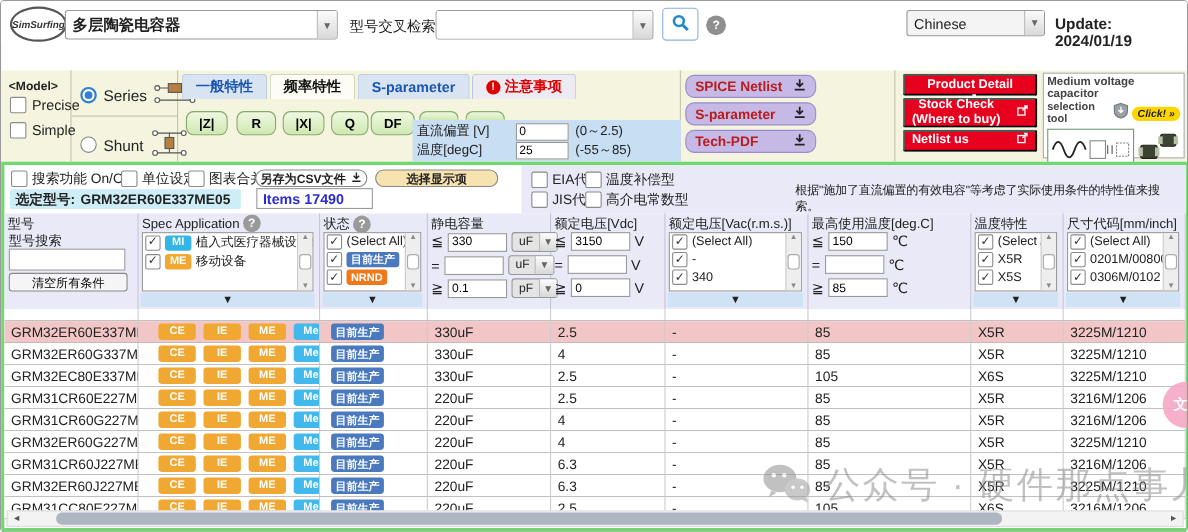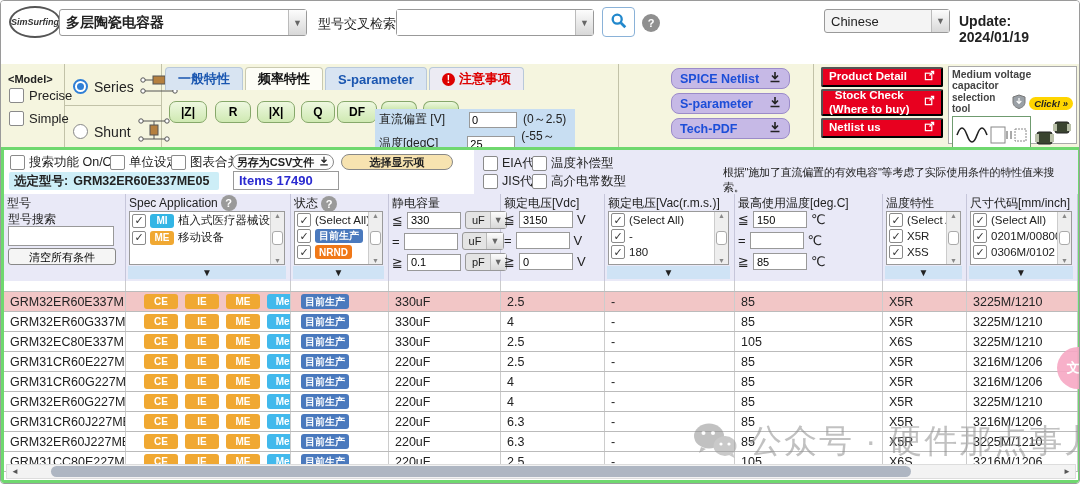--- a/index.html
+++ b/index.html
@@ -47,29 +47,29 @@
     color:#1a56b0;background:#d8e4f2;border:1px solid #b8c8da;border-bottom:none;border-radius:4px 4px 0 0;cursor:pointer;}
   .tab.active{background:#fdfdf6;color:#111;border-color:#c9c9b0;}
   .tab.alert{color:#dd0000;background:#ecebf3;}
   .alert-ico{display:inline-flex;align-items:center;justify-content:center;width:13px;height:13px;border-radius:50%;
     background:#dd0000;color:#fff;font-size:10px;font-weight:bold;}
   
   .pbtn{position:absolute;top:37px;height:22px;background:linear-gradient(#eef8e0,#cfe9b2);border:1px solid #86a86a;
     border-radius:7px;font-size:12px;font-weight:bold;display:flex;align-items:center;justify-content:center;cursor:pointer;}
   .pbtn.partial{top:37px;height:8px;border-radius:7px 7px 0 0;border-bottom:none;}
   
-  #overlay{position:absolute;left:374px;top:45px;width:200px;height:38px;background:#c8def2;padding:2px 4px;box-sizing:border-box;
+  #overlay{position:absolute;left:374px;top:45px;width:244px;height:38px;background:#c8def2;padding:2px 4px;box-sizing:border-box;
     display:flex;flex-direction:column;justify-content:space-around;}
   .ovl-row{display:flex;align-items:center;gap:6px;font-size:12px;}
   .ovl-row .lbl{width:84px;}
   .ovl-row input{width:42px;height:14px;border:1px solid #999;font-size:11px;padding:0 2px;}
   
   .dlbtn{position:absolute;left:622px;width:119px;height:21px;background:#c6b9e6;border:1px solid #9b8bc9;border-radius:8px;
     display:flex;align-items:center;justify-content:space-between;padding:0 8px;box-sizing:border-box;
-    font-size:12.5px;font-weight:bold;color:#1d4ed8;cursor:pointer;margin-left:48px;}
+    font-size:12.5px;font-weight:bold;color:#b91c1c;cursor:pointer;}
   
   .redbtn{position:absolute;left:820px;width:122px;background:#e8001f;border-radius:2px;color:#fff;font-weight:bold;font-size:11.5px;
     display:flex;align-items:center;justify-content:space-between;padding:2px 6px;box-sizing:border-box;cursor:pointer;white-space:pre-line;line-height:1.2;}
   
   #promo{position:absolute;left:947px;top:2px;width:129px;height:78px;background:#fff;border:1px solid #aaa;padding:2px 3px;box-sizing:border-box;}
   #promo .t1{font-size:10.5px;font-weight:bold;color:#444;line-height:1.05;}
   #promo .row2{display:flex;align-items:center;gap:3px;margin-top:1px;}
   #promo .t2{font-size:10px;font-weight:bold;color:#444;}
   #click-pill{background:#ffd500;border-radius:8px;padding:1px 5px;font-size:9.5px;font-weight:bold;font-style:italic;color:#222;cursor:pointer;white-space:nowrap;}
   #promo .row3{display:flex;gap:2px;margin-top:2px;align-items:center;}
@@ -265,21 +265,21 @@
         </button>
         <button class="dlbtn" style="top: 54px;">
           <span>Tech-PDF</span>
           <span><svg width="12" height="12" viewBox="0 0 12 12">
               <path d="M6 1v6M3 4.5L6 7.5 9 4.5" stroke="#222" stroke-width="1.6" fill="none"></path>
               <path d="M1.5 10.5h9" stroke="#222" stroke-width="1.6"></path>
             </svg></span>
         </button>
       </div>
     <div id="red-buttons">
-        <button class="redbtn" style="top: 3px; height: 20px;"><span>Product Detail</span><span><svg width="11" height="11" viewBox="0 0 12 12">
+        <button class="redbtn" style="top: 3px; height: 20px; flex-direction: column;"><span>Product Detail</span><span><svg width="11" height="11" viewBox="0 0 12 12">
               <rect x="1.5" y="3.5" width="7" height="7" fill="none" stroke="#fff" stroke-width="1.3"></rect>
               <path d="M6 6l4.5-4.5M7.5 1.5h3V4.5" stroke="#fff" stroke-width="1.3" fill="none"></path>
             </svg></span></button>
         <button class="redbtn" style="top: 25px; height: 27px;"><span>Stock Check
 (Where to buy)</span><span><svg width="11" height="11" viewBox="0 0 12 12">
               <rect x="1.5" y="3.5" width="7" height="7" fill="none" stroke="#fff" stroke-width="1.3"></rect>
               <path d="M6 6l4.5-4.5M7.5 1.5h3V4.5" stroke="#fff" stroke-width="1.3" fill="none"></path>
             </svg></span></button>
         <button class="redbtn" style="top: 54px; height: 20px;"><span>Netlist us</span><span><svg width="11" height="11" viewBox="0 0 12 12">
               <rect x="1.5" y="3.5" width="7" height="7" fill="none" stroke="#fff" stroke-width="1.3"></rect>
@@ -494,21 +494,21 @@
               <div class="litem">
                 <span class="cb checked">✓</span>
                 <span>(Select All)</span>
               </div>
               <div class="litem">
                 <span class="cb checked">✓</span>
                 <span>-</span>
               </div>
               <div class="litem">
                 <span class="cb checked">✓</span>
-                <span>180</span>
+                <span>340</span>
               </div>
               <div class="lscroll">
                 <span>▲</span>
                 <span class="lthumb"></span>
                 <span>▼</span>
               </div>
             </div>
             <div class="strip">▼</div>
           </div>
           <div class="fcol">

